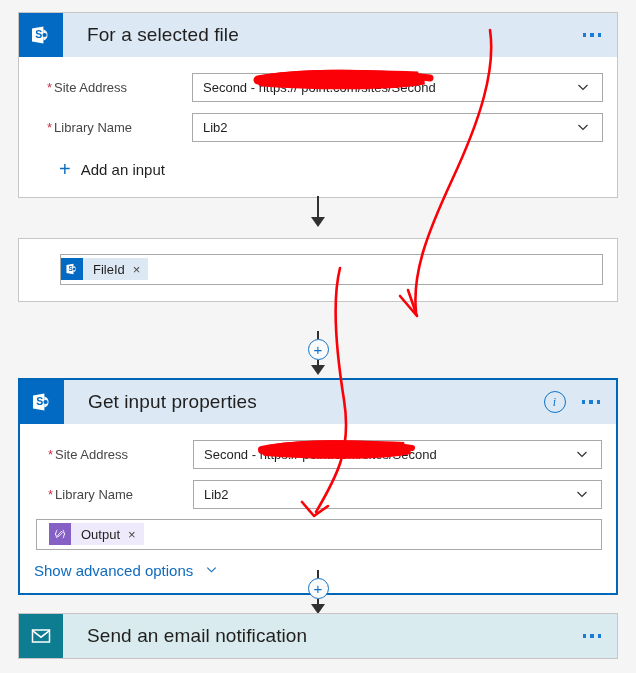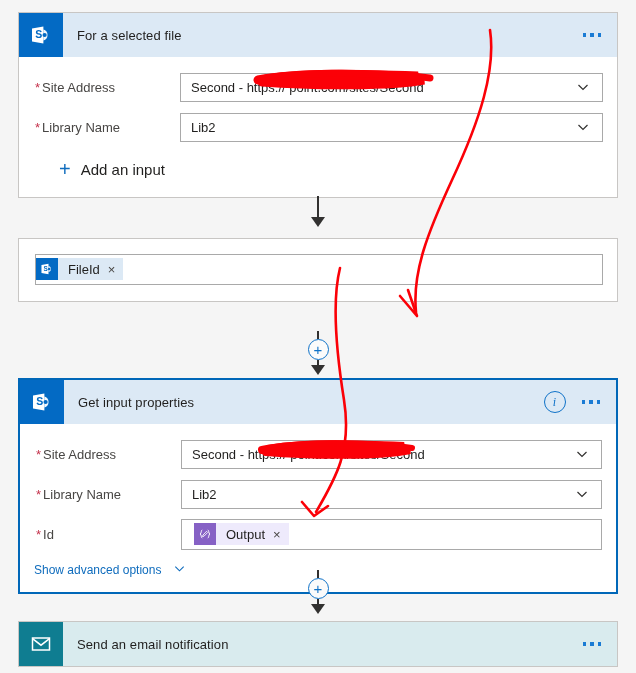--- a/index.html
+++ b/index.html
@@ -52,22 +52,22 @@
     display: flex;
     align-items: center;
     justify-content: center;
   }
   .conn-icon.sp { background: #036ac4; }
   .conn-icon.compose { background: #8661c5; }
   .conn-icon.mail { background: #0f7d91; }
 
   .card-title {
     flex: 1 1 auto;
-    padding-left: 14px;
-    font-size: 13px;
+    padding-left: 24px;
+    font-size: 19px;
     color: #201f1e;
     letter-spacing: .1px;
   }
 
   .hdr-right {
     display: flex;
     align-items: center;
     gap: 14px;
     padding-right: 14px;
   }
@@ -107,20 +107,21 @@
     align-items: center;
     min-height: 34px;
     padding: 3px 14px 3px 16px;
   }
   .field-label {
     width: 145px;
     flex: 0 0 145px;
     font-size: 13px;
     color: #484644;
     white-space: nowrap;
+    margin-left: 12px;
   }
   .req { color: #c4314b; margin-right: 2px; }
 
   .field-control {
     flex: 1 1 auto;
     height: 29px;
     border: 1px solid #a9a9a9;
     background: #fff;
     box-sizing: border-box;
     display: flex;
@@ -195,21 +196,21 @@
     font-size: 15px;
     color: #201f1e;
   }
 
   .adv-link {
     display: flex;
     align-items: center;
     gap: 12px;
     padding: 8px 0 2px 14px;
     color: #0f6cbd;
-    font-size: 12px;
+    font-size: 15px;
     cursor: pointer;
   }
 
   
   .connector {
     position: absolute;
     left: 0;
     width: 636px;
     display: flex;
     flex-direction: column;
@@ -306,21 +307,21 @@
   </div>
 
   <div class="connector" style="top:196px;">
     <div class="conn-line" style="height:22px;"></div>
     <div class="conn-arrow"></div>
   </div>
 
   <div class="card" style="top:238px;">
     <div class="card-body">
       <div class="field-row">
-        <div class="field-control" style="padding:0 8px 0 0; height:31px;">
+        <div class="field-control" style="padding:0 8px 0 0; height:31px;margin-left:25px;">
           <span class="token sp">
             <span class="tok-icon">
               <svg width="16" height="16" viewBox="0 0 26 26">
                 <path d="M4 6.6 L15.4 4.6 L15.4 21.4 L4 19.4 Z" fill="#ffffff"></path>
                 <text x="7.2" y="16" font-family="Liberation Sans, sans-serif" font-size="10.5" font-weight="bold" fill="#036ac4">S</text>
                 <path d="M15.4 7.6 A5.6 5.6 0 0 1 15.4 18.4 Z" fill="#ffffff" opacity="0.95"></path>
                 <circle cx="16.6" cy="13" r="2.1" fill="#036ac4"></circle>
               </svg>
             </span>
             <span class="tok-body">
@@ -384,23 +385,20 @@
           <div class="field-value">Lib2</div>
           <span class="chevron">
             <svg width="14" height="14" viewBox="0 0 14 14">
                 <path d="M2.5 5 L7 9.5 L11.5 5" fill="none" stroke="#323130" stroke-width="1.2"></path>
               </svg>
           </span>
         </div>
       </div>
 
       <div class="field-row">
-        <div class="field-label">
-          <span class="req">*</span><span>Id</span>
-        </div>
         <div class="field-control" style="padding:0 8px 0 12px; height:31px;">
           <span class="token compose">
             <span class="tok-icon">
               <svg width="16" height="16" viewBox="0 0 26 26">
                 <path d="M8.5 6.5 C6.6 6.5 7.4 11 5.4 13 C7.4 15 6.6 19.5 8.5 19.5" fill="none" stroke="#ffffff" stroke-width="1.6"></path>
                 <path d="M17.5 6.5 C19.4 6.5 18.6 11 20.6 13 C18.6 15 19.4 19.5 17.5 19.5" fill="none" stroke="#ffffff" stroke-width="1.6"></path>
                 <path d="M15.5 8.6 L17.4 10.5 L11.3 16.6 L9 17.2 L9.6 14.9 Z" fill="none" stroke="#ffffff" stroke-width="1.4"></path>
               </svg>
             </span>
             <span class="tok-body">
@@ -423,21 +421,21 @@
     </div>
   </div>
 
   <div class="connector" style="top:570px;">
     <div class="conn-line" style="height:8px;"></div>
     <div class="plus-circle">+</div>
     <div class="conn-line" style="height:6px;"></div>
     <div class="conn-arrow"></div>
   </div>
 
-  <div class="card" style="top:613px;margin-top:8px;">
+  <div class="card" style="top:613px;">
     <div class="card-header mail">
       <div class="conn-icon mail">
         <svg width="26" height="26" viewBox="0 0 26 26">
           <rect x="4.5" y="7" width="17" height="12" fill="none" stroke="#ffffff" stroke-width="1.5"></rect>
           <path d="M4.5 7.6 L13 14.2 L21.5 7.6" fill="none" stroke="#ffffff" stroke-width="1.5"></path>
         </svg>
       </div>
       <div class="card-title">Send an email notification</div>
       <div class="hdr-right">
         <div class="ellipsis">

